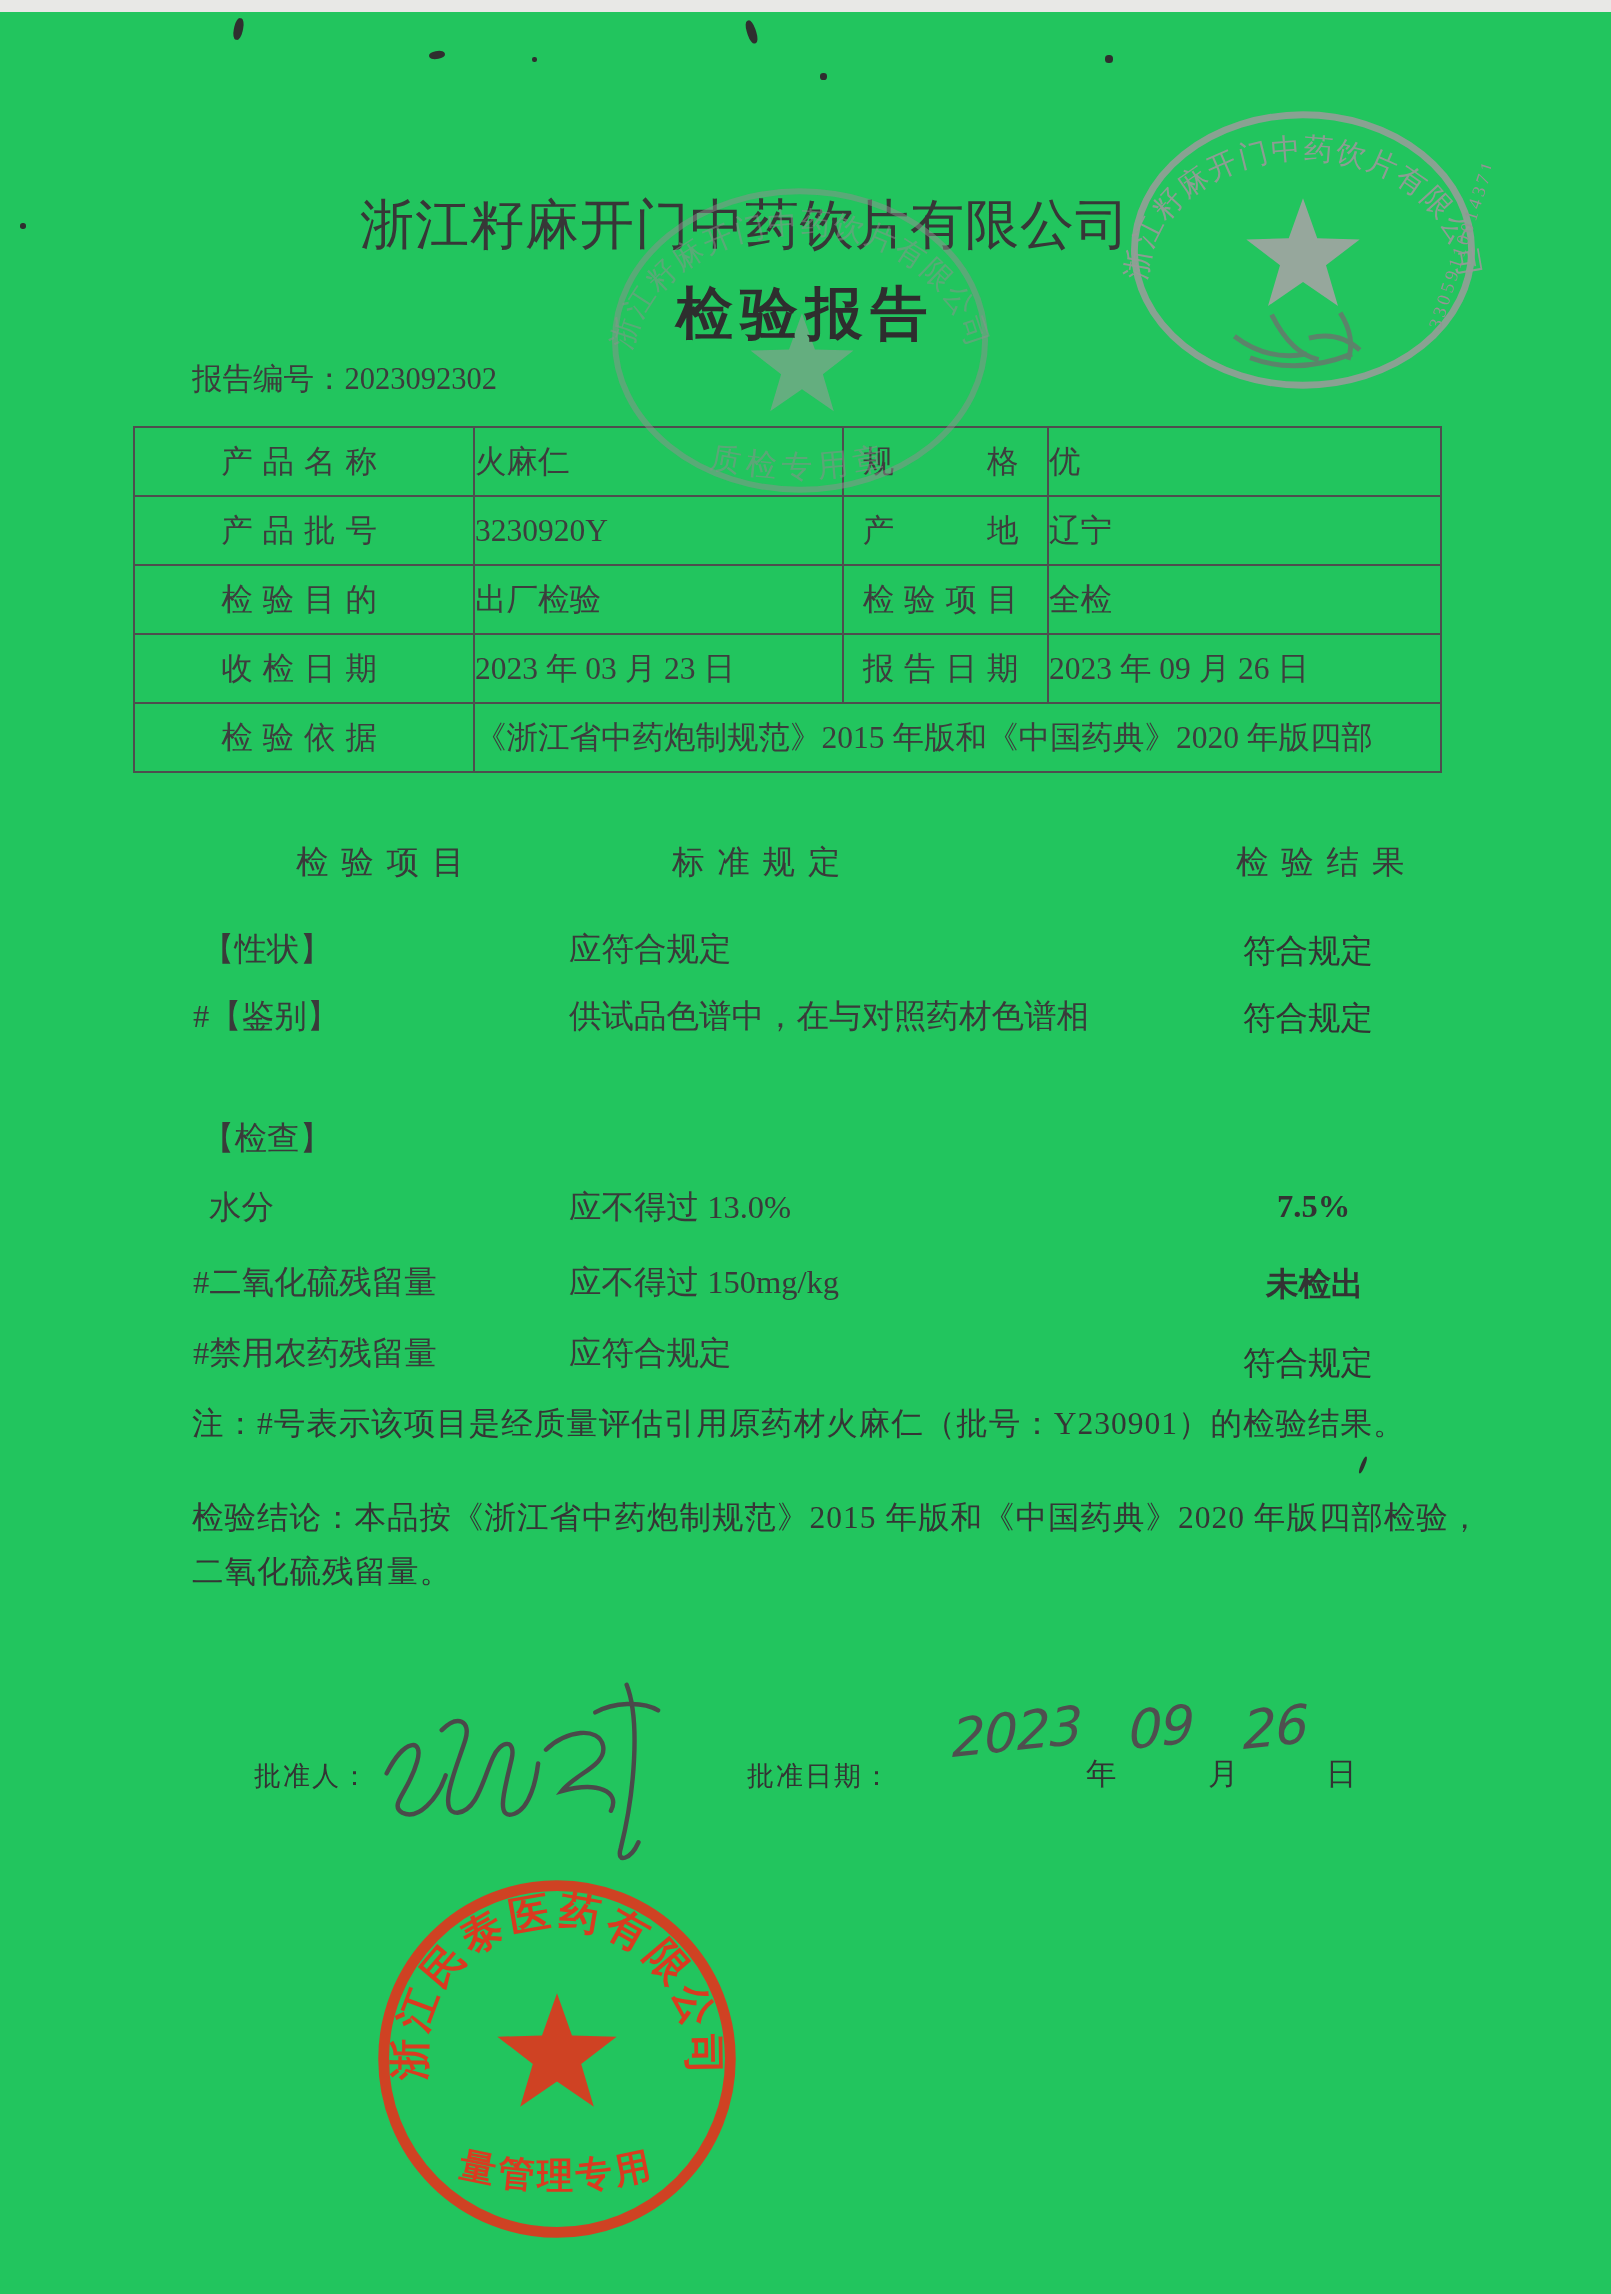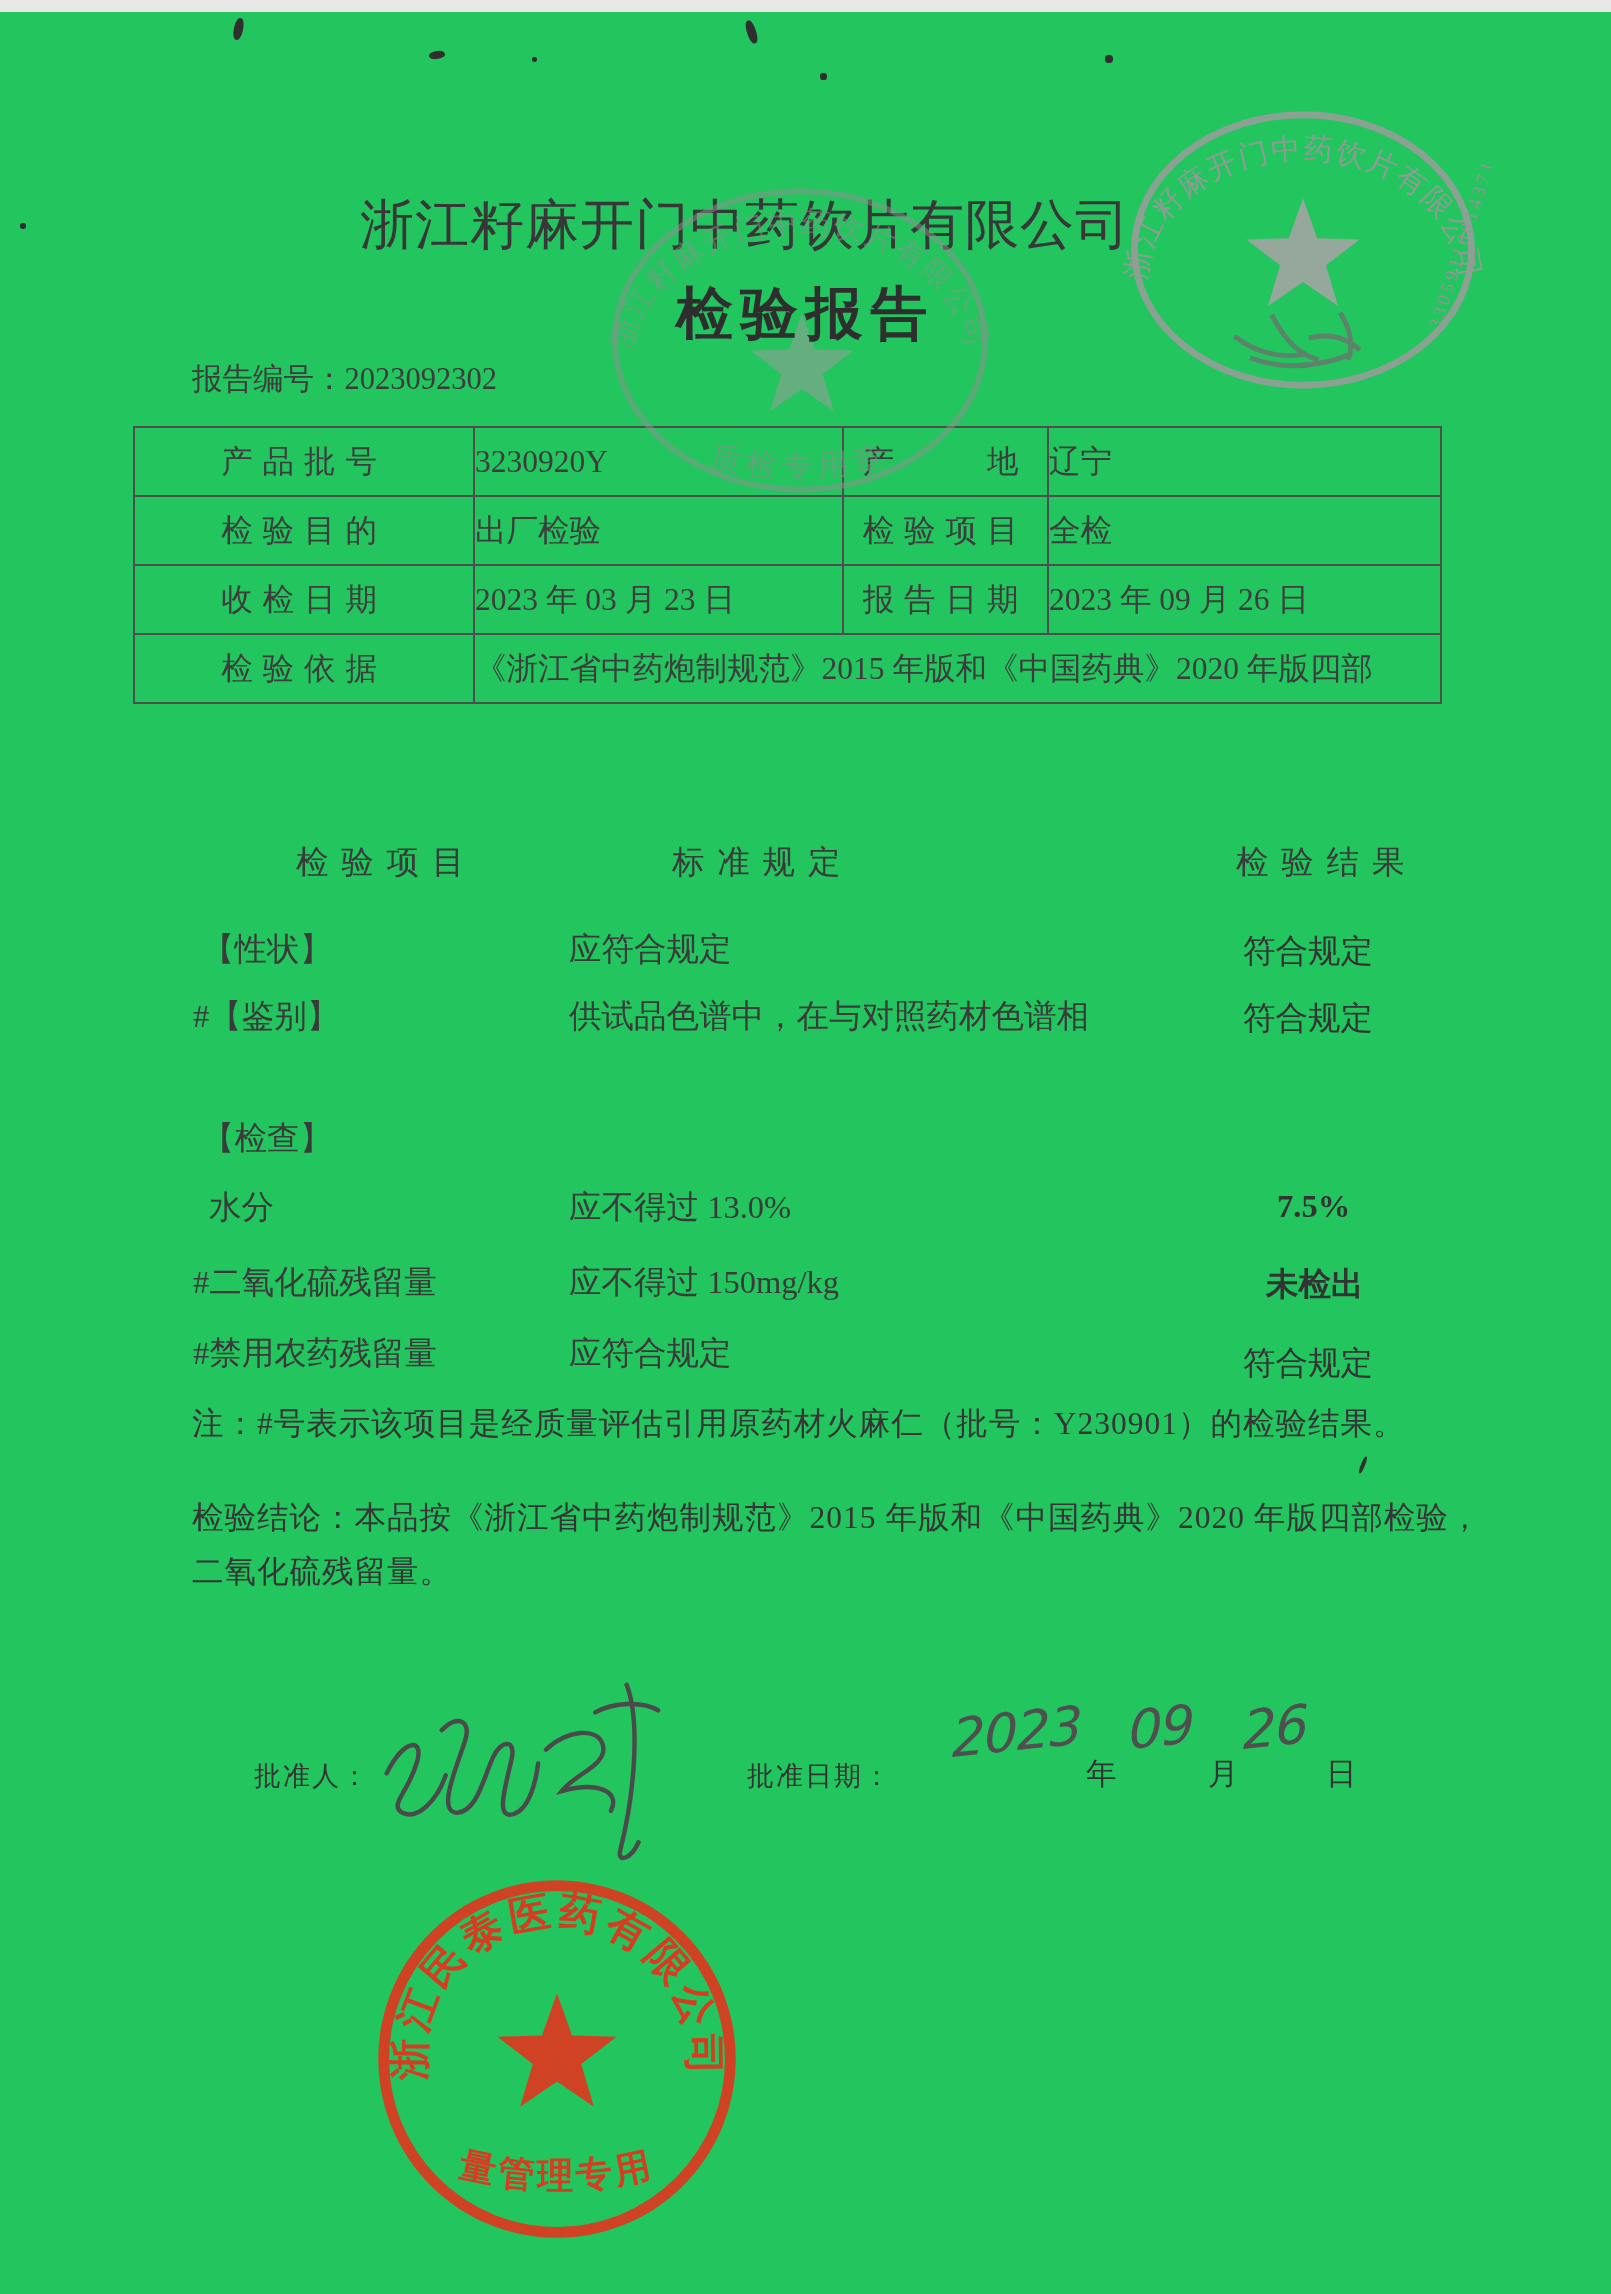--- a/index.html
+++ b/index.html
@@ -61,20 +61,26 @@
   </div>
 
   <table class="info-table">
     <colgroup>
         <col style="width:340px">
         <col style="width:369px">
         <col style="width:205px">
         <col style="width:393px">
       </colgroup>
     <tbody>
+        <tr>
+      <td class="lbl">产品名称</td>
+      <td class="val">火麻仁</td>
+      <td class="lbl">规　　格</td>
+      <td class="val">优</td>
+    </tr>
     <tr>
       <td class="lbl">产品批号</td>
       <td class="val">3230920Y</td>
       <td class="lbl">产　　地</td>
       <td class="val">辽宁</td>
     </tr>
     <tr>
       <td class="lbl">检验目的</td>
       <td class="val">出厂检验</td>
       <td class="lbl">检验项目</td>

